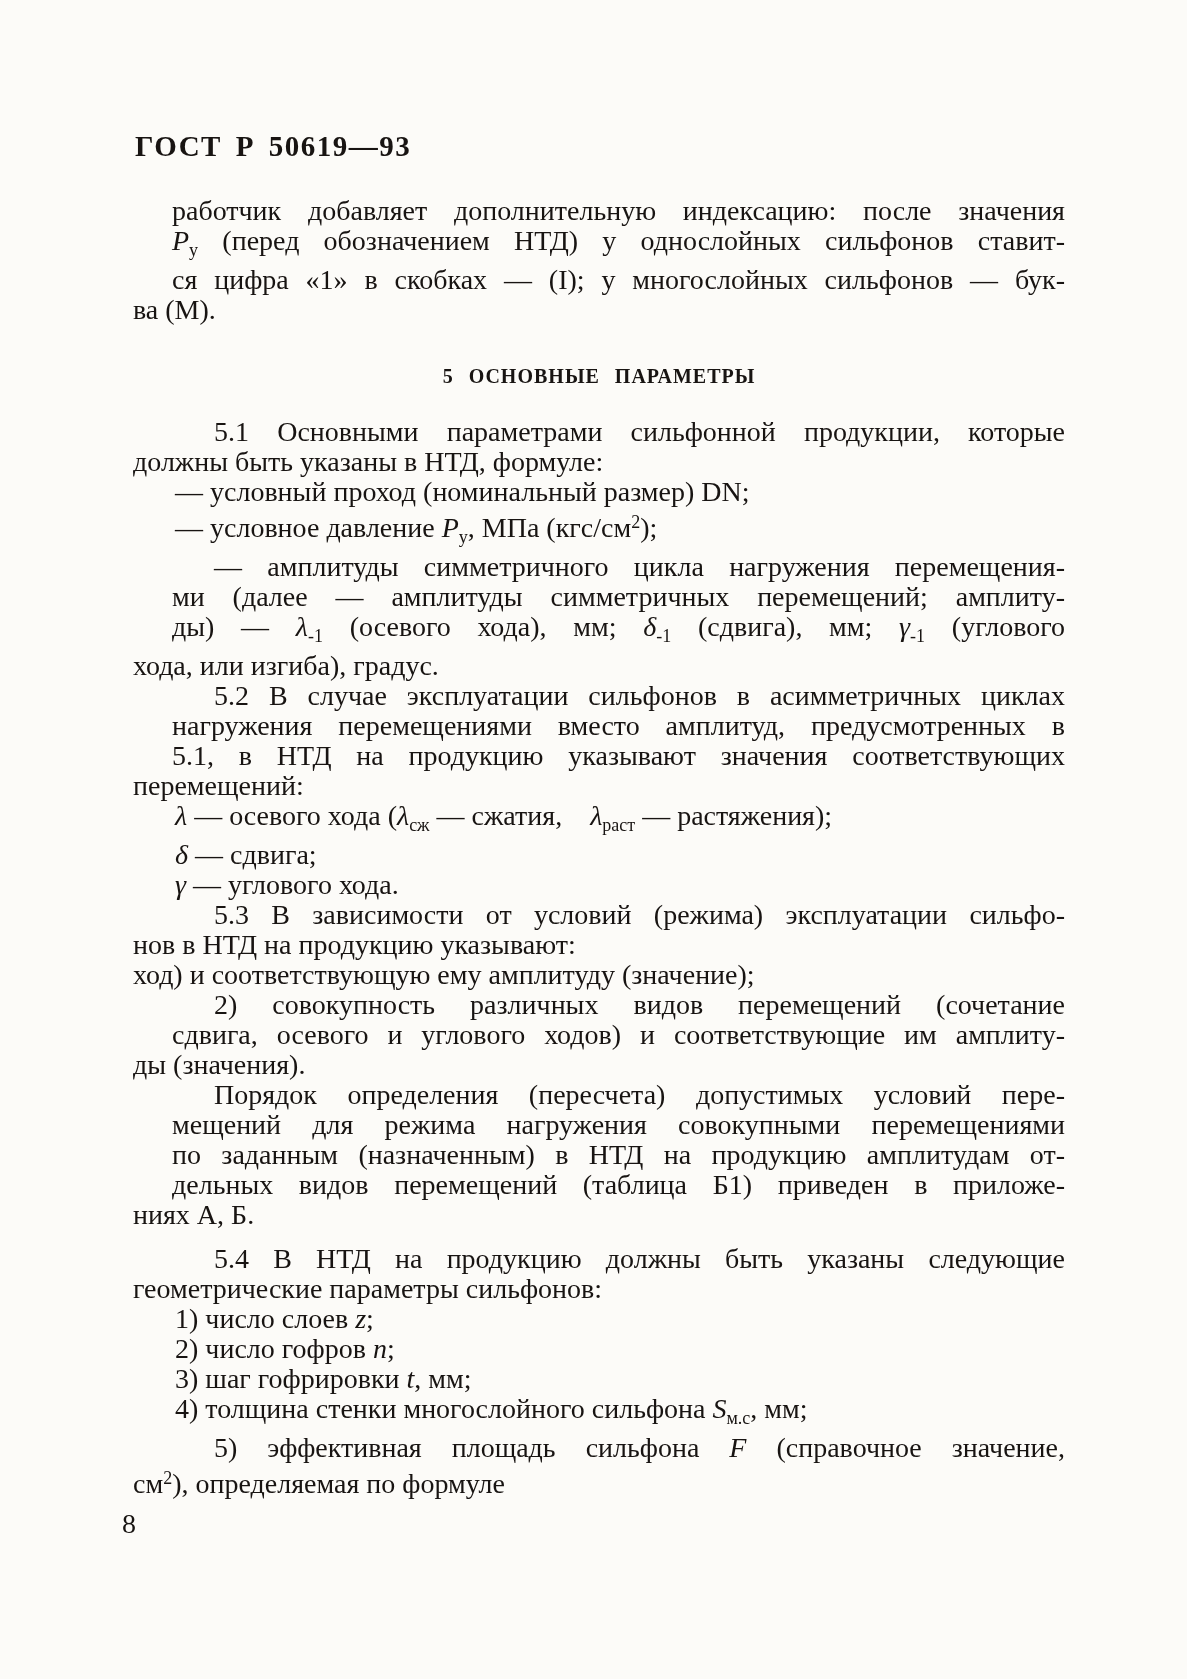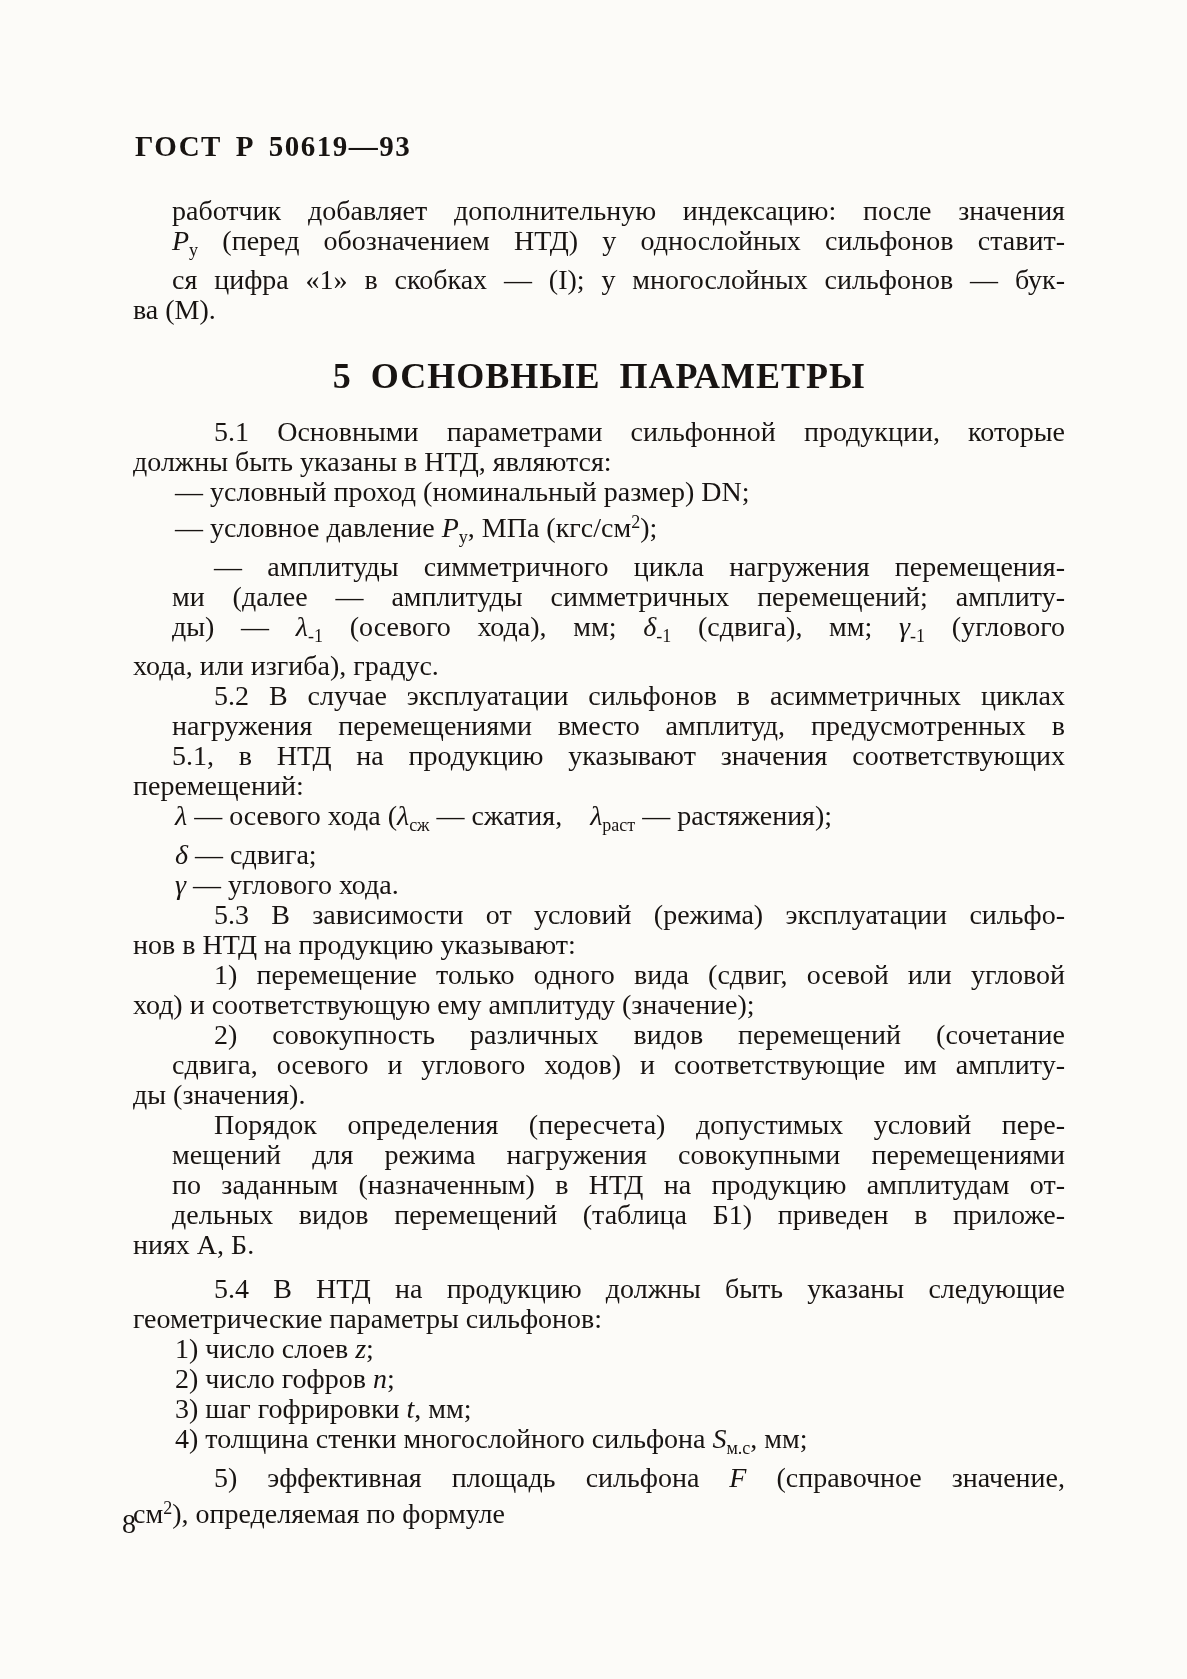--- a/index.html
+++ b/index.html
@@ -26,21 +26,21 @@
     position: absolute;
     left: 133px;
     top: 196px;
     width: 932px;
     font-size: 28px;
     line-height: 30px;
   }
   .section-heading {
     text-align: center;
     font-weight: bold;
-    font-size: 36px;
+    font-size: 20px;
     letter-spacing: 1px;
     word-spacing: 9px;
     margin-top: 36px;
     margin-bottom: 26px;
   }
   .para { margin: 0; }
   .para.space-before { margin-top: 14px; }
   .line {
     min-height: 30px;
     white-space: pre-wrap;
@@ -79,41 +79,40 @@
   <div class="doc-body">
       <div class="para">
         <div class="line just"><span>работчик добавляет дополнительную индексацию: после значения</span></div>
         <div class="line just"><span class="it">Р</span><span class="sub">у</span><span> (перед обозначением НТД) у однослойных сильфонов ставит-</span></div>
         <div class="line just"><span>ся цифра «1» в скобках — (I); у многослойных сильфонов — бук-</span></div>
         <div class="line"><span>ва (М).</span></div>
       </div>
       <div class="section-heading">5 ОСНОВНЫЕ ПАРАМЕТРЫ</div>
       <div class="para">
         <div class="line ind just"><span>5.1 Основными параметрами сильфонной продукции, которые</span></div>
-        <div class="line"><span>должны быть указаны в НТД, являются:</span></div>
+        <div class="line"><span>должны быть указаны в НТД, формуле:</span></div>
         <div class="line ind"><span>— условный проход (номинальный размер) DN;</span></div>
         <div class="line ind"><span>— условное давление </span><span class="it">Р</span><span class="sub">у</span><span>, МПа (кгс/см</span><span class="sup">2</span><span>);</span></div>
         <div class="line ind just"><span>— амплитуды симметричного цикла нагружения перемещения-</span></div>
         <div class="line just"><span>ми (далее — амплитуды симметричных перемещений; амплиту-</span></div>
         <div class="line just"><span>ды) — </span><span class="it">λ</span><span class="sub">-1</span><span> (осевого хода), мм; </span><span class="it">δ</span><span class="sub">-1</span><span> (сдвига), мм; </span><span class="it">γ</span><span class="sub">-1</span><span> (углового</span></div>
         <div class="line"><span>хода, или изгиба), градус.</span></div>
       </div>
       <div class="para">
         <div class="line ind just"><span>5.2 В случае эксплуатации сильфонов в асимметричных циклах</span></div>
         <div class="line just"><span>нагружения перемещениями вместо амплитуд, предусмотренных в</span></div>
         <div class="line just"><span>5.1, в НТД на продукцию указывают значения соответствующих</span></div>
         <div class="line"><span>перемещений:</span></div>
         <div class="line ind"><span class="it">λ</span><span> — осевого хода (</span><span class="it">λ</span><span class="sub">сж</span><span> — сжатия,    </span><span class="it">λ</span><span class="sub">раст</span><span> — растяжения);</span></div>
         <div class="line ind"><span class="it">δ</span><span> — сдвига;</span></div>
         <div class="line ind"><span class="it">γ</span><span> — углового хода.</span></div>
       </div>
       <div class="para">
         <div class="line ind just"><span>5.3 В зависимости от условий (режима) эксплуатации сильфо-</span></div>
         <div class="line"><span>нов в НТД на продукцию указывают:</span></div>
-        <div class="line ind just"><span>1) перемещение только одного вида (сдвиг, осевой или угловой</span></div>
         <div class="line"><span>ход) и соответствующую ему амплитуду (значение);</span></div>
         <div class="line ind just"><span>2) совокупность различных видов перемещений (сочетание</span></div>
         <div class="line just"><span>сдвига, осевого и углового ходов) и соответствующие им амплиту-</span></div>
         <div class="line"><span>ды (значения).</span></div>
         <div class="line ind just"><span>Порядок определения (пересчета) допустимых условий пере-</span></div>
         <div class="line just"><span>мещений для режима нагружения совокупными перемещениями</span></div>
         <div class="line just"><span>по заданным (назначенным) в НТД на продукцию амплитудам от-</span></div>
         <div class="line just"><span>дельных видов перемещений (таблица Б1) приведен в приложе-</span></div>
         <div class="line"><span>ниях А, Б.</span></div>
       </div>

